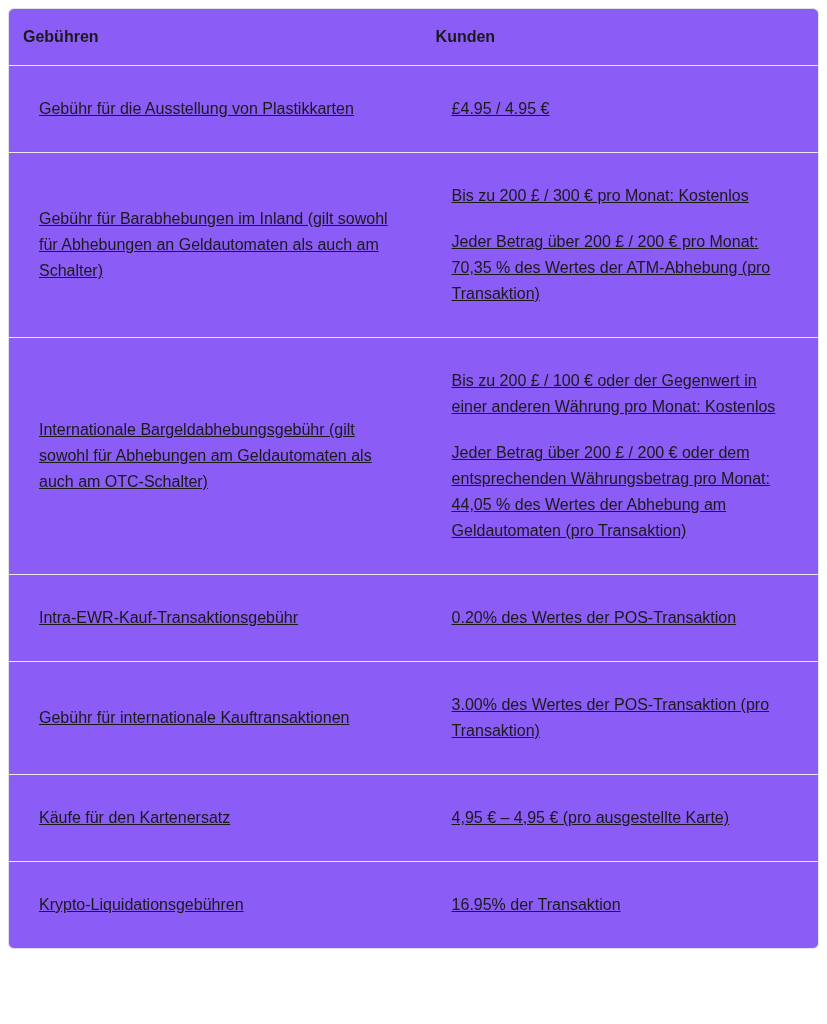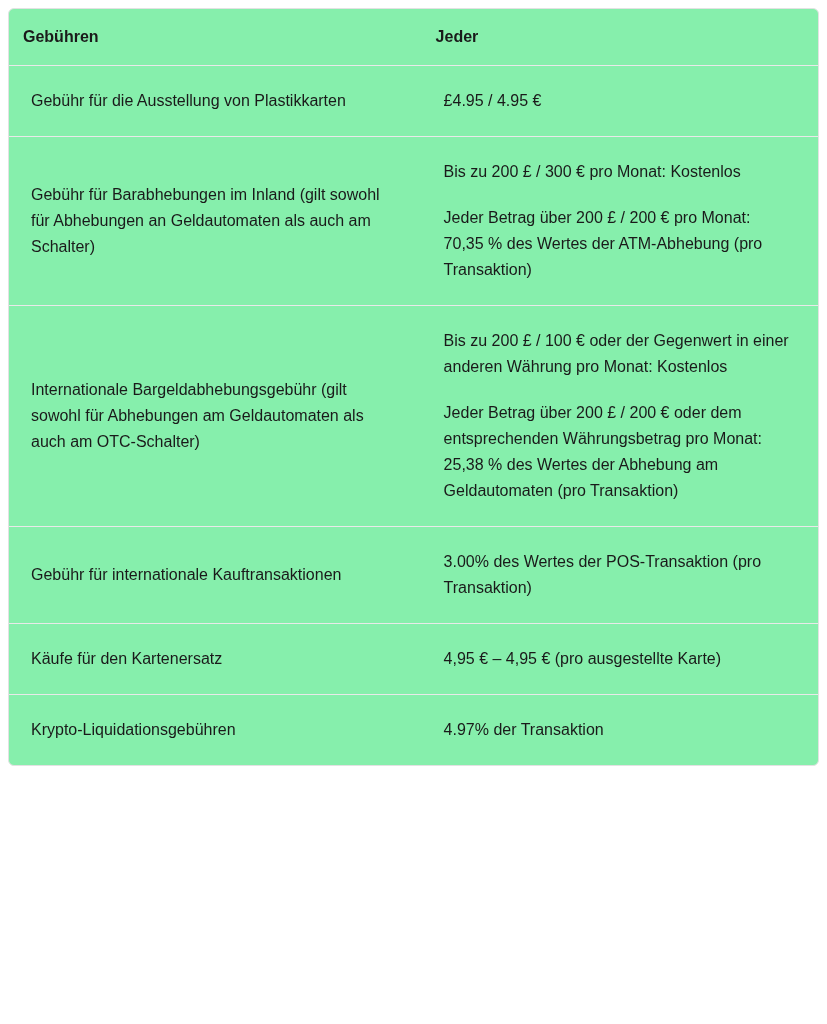--- a/index.html
+++ b/index.html
@@ -14,21 +14,21 @@
     width: 827px;
     min-height: 1024px;
     box-sizing: border-box;
     padding: 8px;
     background: #ffffff;
   }
   .table-wrap {
     border: 1px solid #e2e2e2;
     border-radius: 6px;
     overflow: hidden;
-    background: #86efac;
+    background: #8b5cf6;
   }
   table.fees {
     width: 100%;
     border-collapse: collapse;
     font-size: 16px;
     line-height: 26px;
     color: #1a1a1a;
   }
   table.fees col.c1 { width: 51%; }
   table.fees col.c2 { width: 49%; }
@@ -45,40 +45,41 @@
     padding-bottom: 15px;
   }
   table.fees tbody tr td,
   table.fees thead tr th {
     border-top: none;
   }
   table.fees tbody tr {
     border-top: 1px solid #e9e9e9;
   }
   td p, th p {
-    margin: 8px;
+    margin: 16px;
+    text-decoration: underline;
   }
   td p + p {
     margin-top: 20px;
   }
 </style>
 </head>
 <body>
 
 <div class="page">
   <div class="table-wrap">
     <table class="fees">
       <colgroup>
         <col class="c1">
         <col class="c2">
       </colgroup>
       <thead>
         <tr>
           <th>Gebühren</th>
-          <th>Jeder</th>
+          <th>Kunden</th>
         </tr>
       </thead>
       <tbody>
   <tr>
     <td>
               <p>Gebühr für die Ausstellung von Plastikkarten</p>
             </td>
     <td>
               <p>£4.95 / 4.95 €</p>
             </td>
@@ -93,25 +94,33 @@
               <p>Jeder Betrag über 200 £ / 200 € pro Monat: 70,35 % des Wertes der ATM-Abhebung (pro Transaktion)</p>
             </td>
   </tr>
 
   <tr>
     <td>
               <p>Internationale Bargeldabhebungsgebühr (gilt sowohl für Abhebungen am Geldautomaten als auch am OTC-Schalter)</p>
             </td>
     <td>
               <p>Bis zu 200 £ / 100 € oder der Gegenwert in einer anderen Währung pro Monat: Kostenlos</p>
-              <p>Jeder Betrag über 200 £ / 200 € oder dem entsprechenden Währungsbetrag pro Monat: 25,38 % des Wertes der Abhebung am Geldautomaten (pro Transaktion)</p>
+              <p>Jeder Betrag über 200 £ / 200 € oder dem entsprechenden Währungsbetrag pro Monat: 44,05 % des Wertes der Abhebung am Geldautomaten (pro Transaktion)</p>
             </td>
   </tr>
 
 
+  <tr>
+    <td>
+              <p>Intra-EWR-Kauf-Transaktionsgebühr</p>
+            </td>
+    <td>
+              <p>0.20% des Wertes der POS-Transaktion</p>
+            </td>
+  </tr>
 
   <tr>
     <td>
               <p>Gebühr für internationale Kauftransaktionen</p>
             </td>
     <td>
               <p>3.00% des Wertes der POS-Transaktion (pro Transaktion)</p>
             </td>
   </tr>
 
@@ -123,20 +132,20 @@
               <p>4,95 € – 4,95 € (pro ausgestellte Karte)</p>
             </td>
   </tr>
 
 
   <tr>
     <td>
               <p>Krypto-Liquidationsgebühren</p>
             </td>
     <td>
-              <p>4.97% der Transaktion</p>
+              <p>16.95% der Transaktion</p>
             </td>
   </tr>
 
 </tbody>
     </table>
   </div>
 </div>
 
 </body></html>

